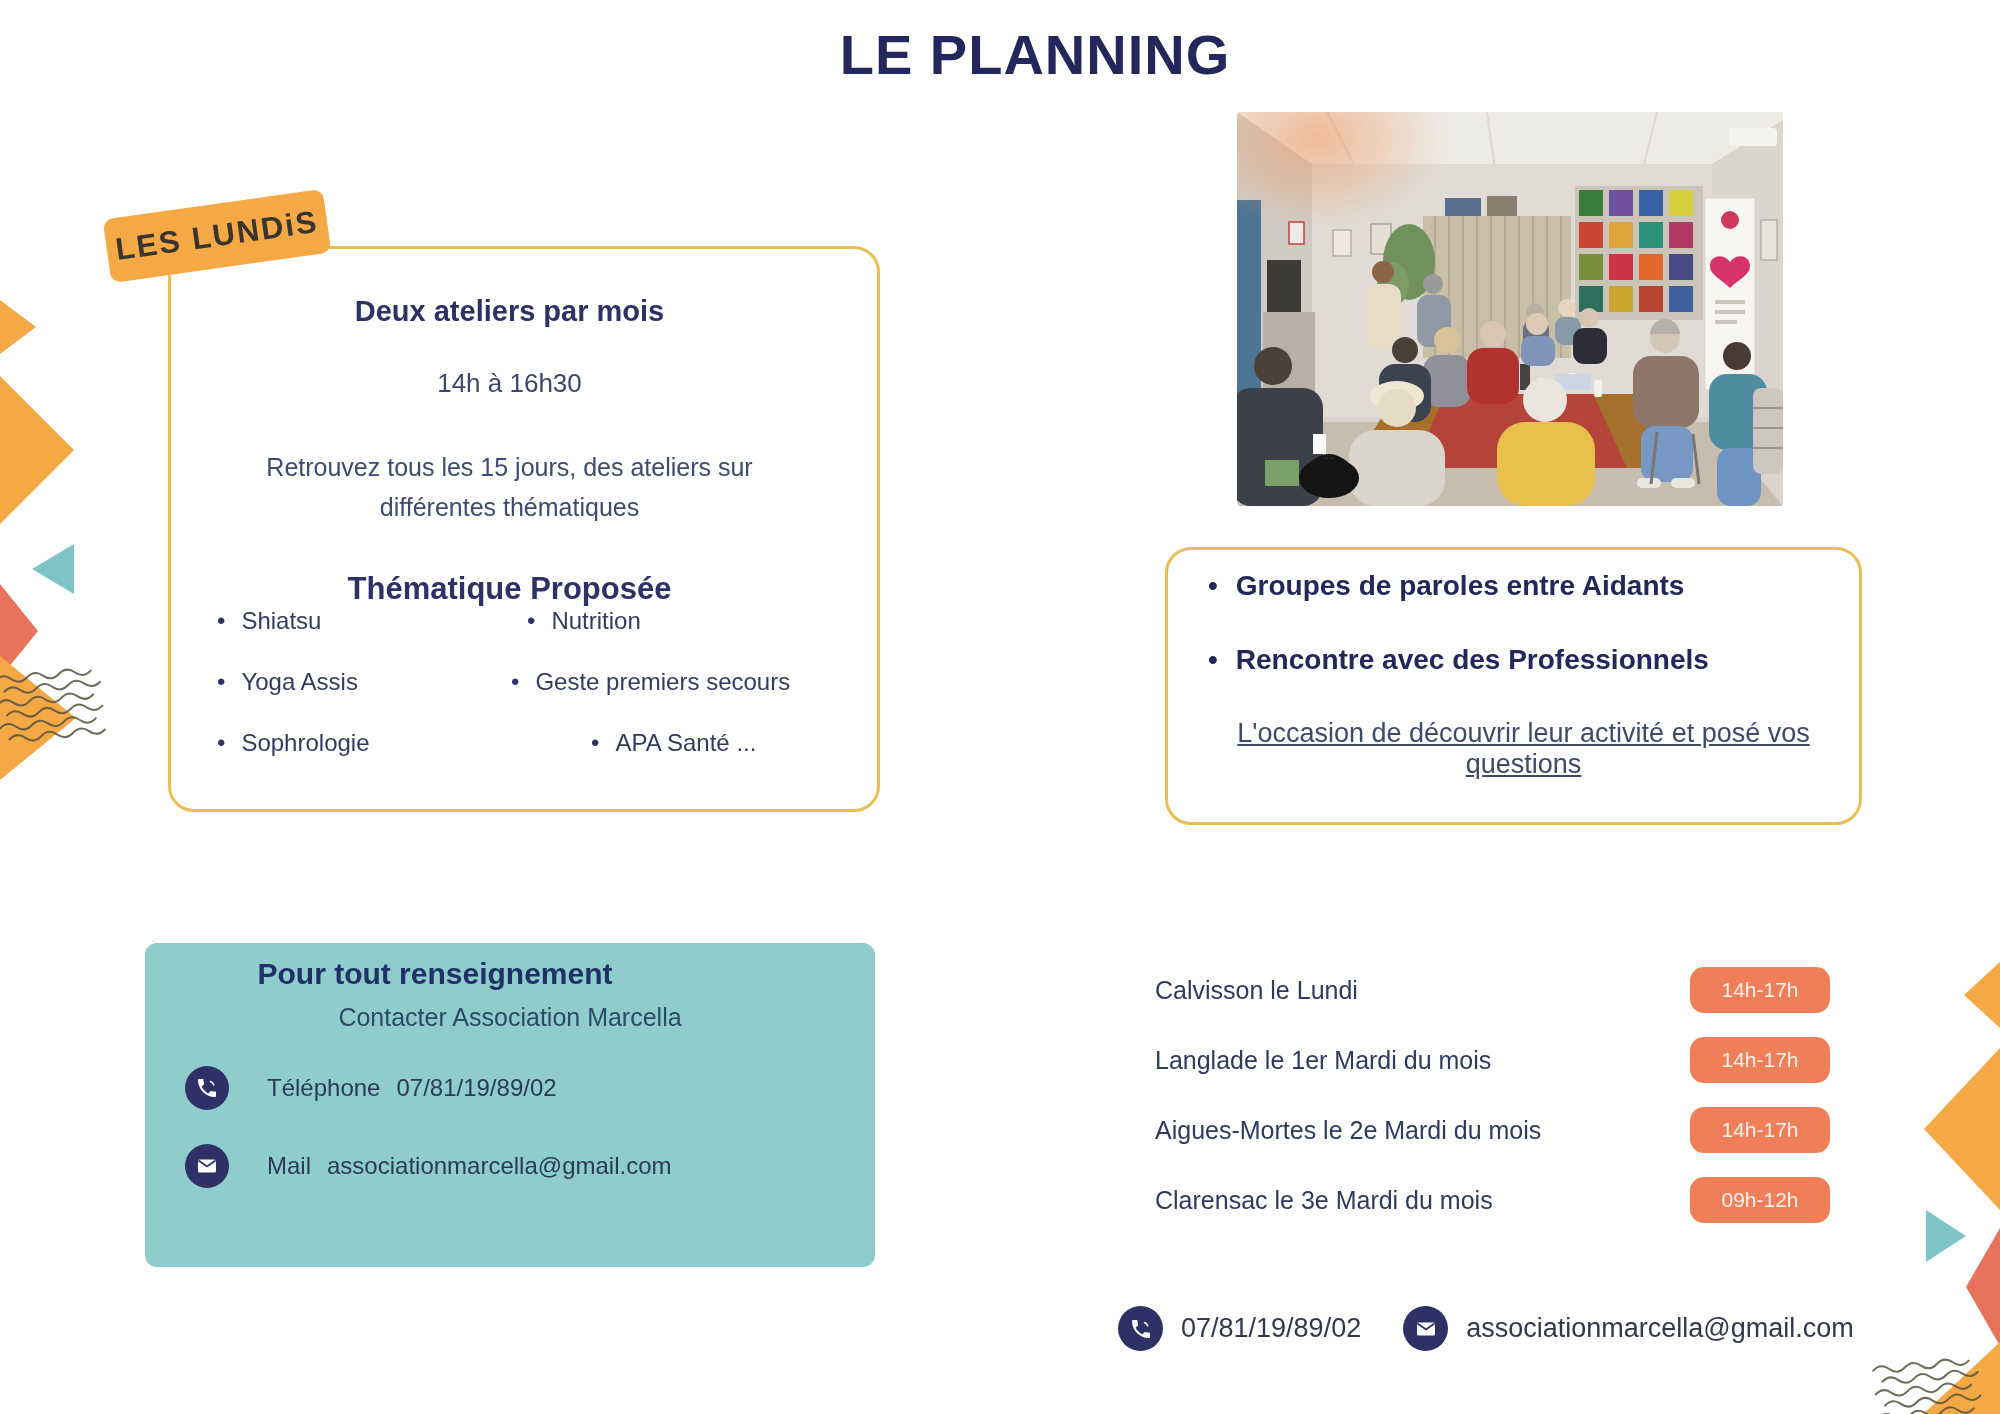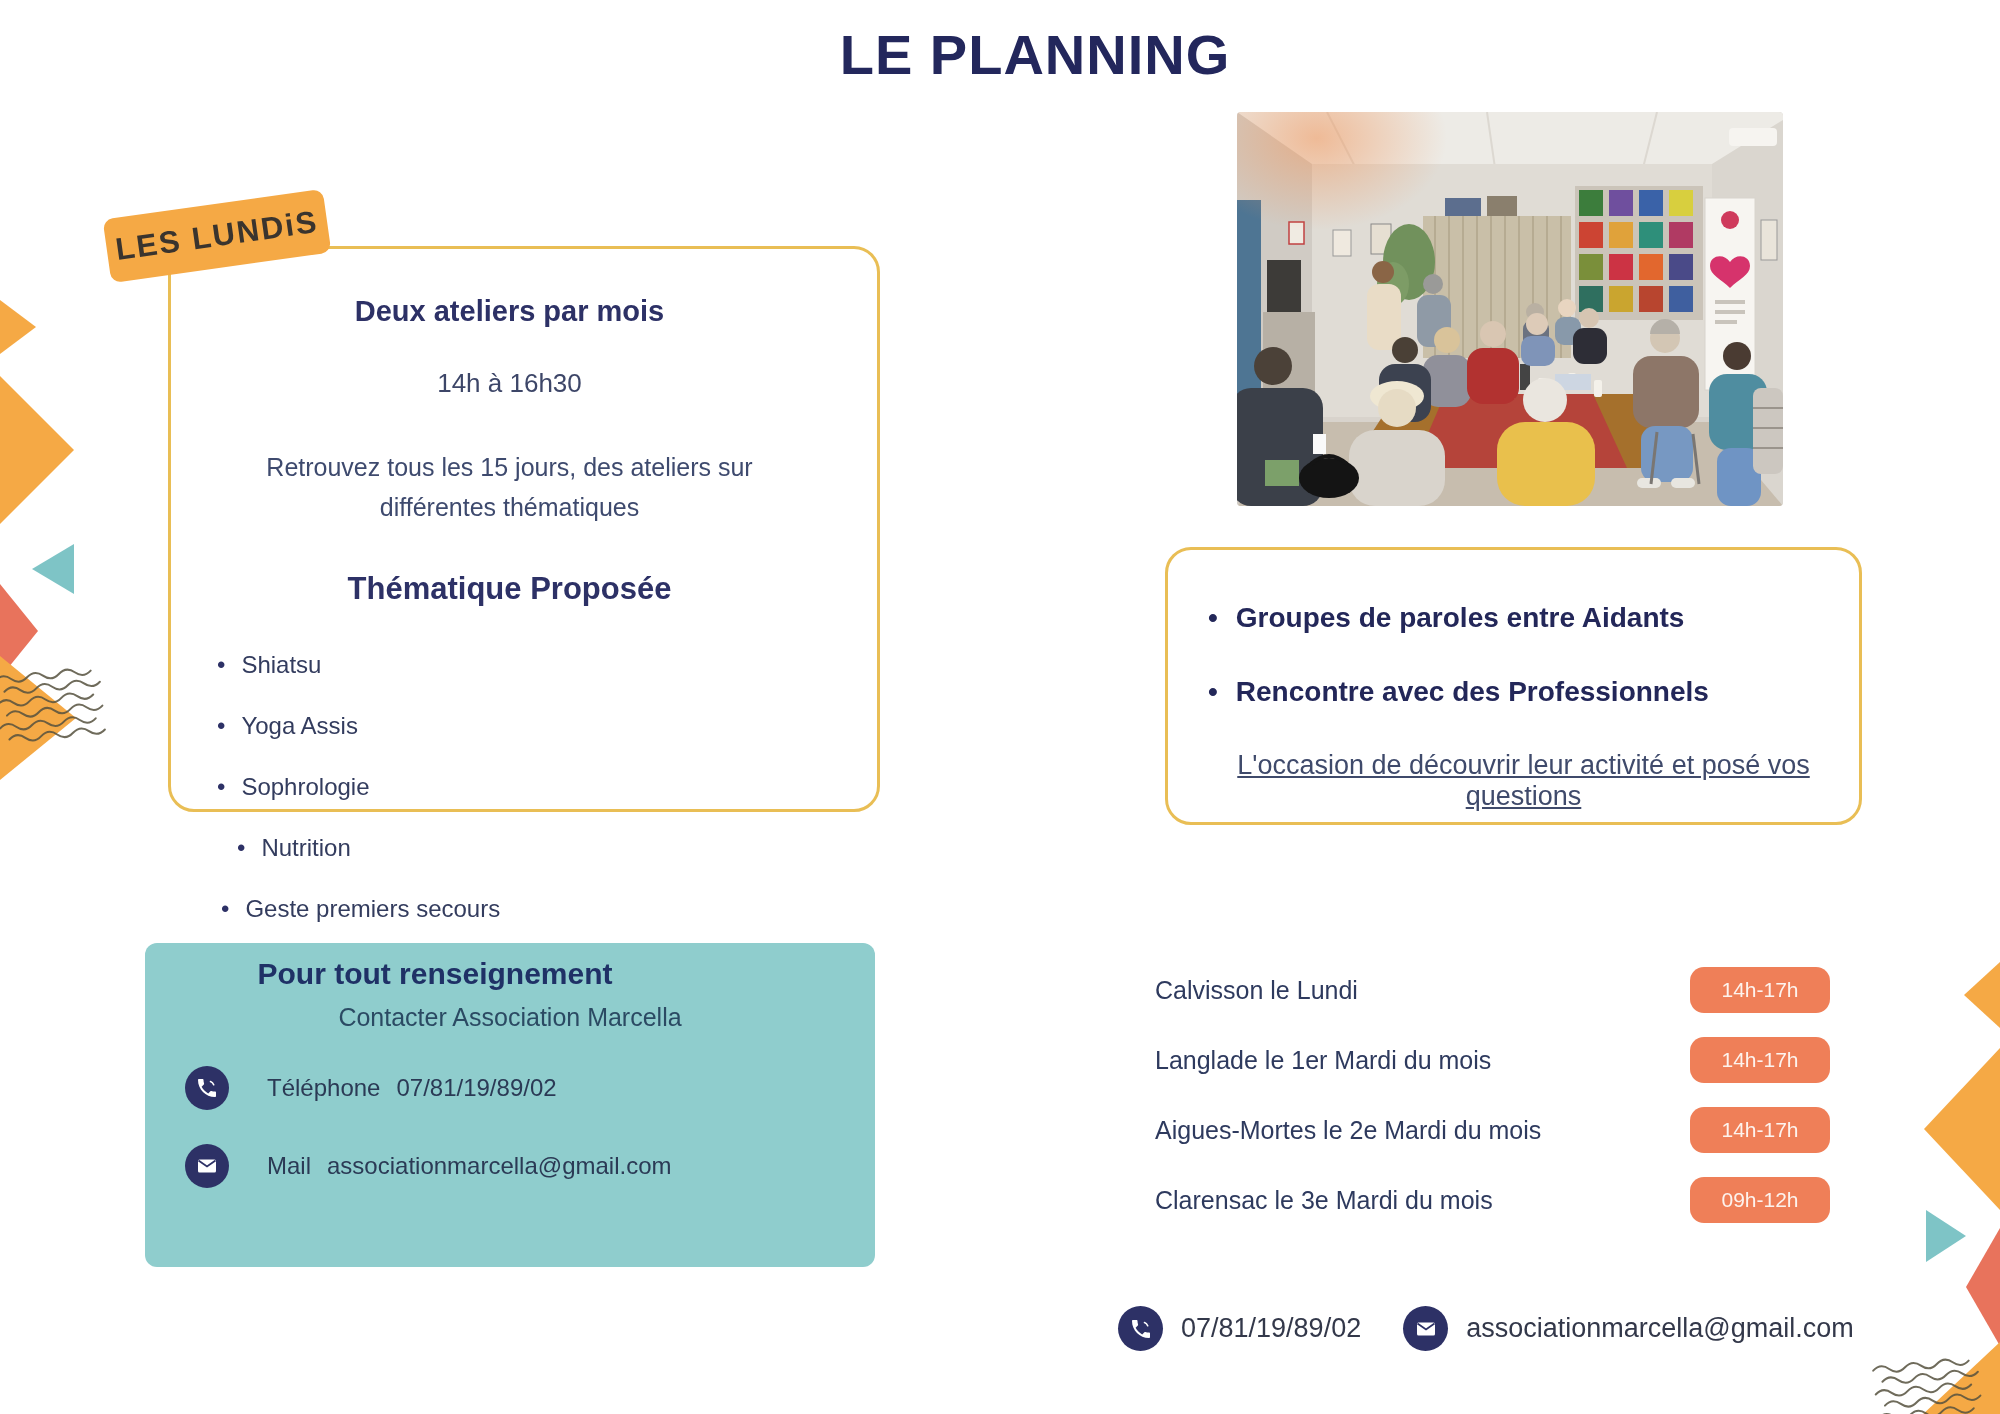--- a/index.html
+++ b/index.html
@@ -27,21 +27,21 @@
   .lundis-tag{
     position:absolute;left:106px;top:204px;width:222px;height:64px;
     background:#f5a945;border-radius:10px;transform:rotate(-8deg);
     display:flex;align-items:center;justify-content:center;
     font-size:31px;font-weight:800;letter-spacing:2px;color:#3a342e;z-index:3;
   }
   .lundis-heading{margin:0;text-align:center;font-size:29px;font-weight:800;color:#2d3166;padding-right:30px;}
   .lundis-time{margin-top:40px;text-align:center;font-size:26px;color:#3d4668;padding-right:30px;}
   .lundis-desc{margin-top:48px;text-align:center;font-size:25px;line-height:40px;color:#3e4a6e;padding-right:30px;}
   .lundis-sub{margin:44px 30px 0 0;text-align:center;font-size:31px;font-weight:800;color:#2d3166;}
-  .themes{display:flex;margin-top:44px;flex-direction:column;}
+  .themes{display:flex;}
   .themes ul{list-style:none;margin:0;padding:0;font-size:24px;color:#333c5e;}
   .themes li{margin-bottom:33px;white-space:nowrap;}
   .themes li::before{content:"•";margin-right:16px;color:#2d3166;}
   .themes .col1{width:290px;}
   .themes .col2{flex:1;}
   .themes .col2 li:nth-child(1){margin-left:20px;}
   .themes .col2 li:nth-child(2){margin-left:4px;margin-top:4px;}
   .themes .col2 li:nth-child(3){margin-left:84px;margin-top:8px;}
   
   .contact-box{
@@ -56,21 +56,21 @@
     display:flex;align-items:center;justify-content:center;flex:0 0 auto;
   }
   .icon-circle svg{width:24px;height:24px;}
   .contact-row .txt{margin-left:38px;font-size:24px;color:#2b3a55;}
   .contact-row .txt .val{margin-left:16px;}
   
   .photo{position:absolute;left:1237px;top:112px;width:546px;height:394px;border-radius:4px;}
   .groups-box{
     position:absolute;left:1165px;top:547px;width:697px;height:278px;
     border:3px solid #e9be55;border-radius:26px;background:#fff;box-sizing:border-box;
-    padding:52px 20px 0 40px;
+    padding:20px 20px 0 40px;
   }
   .groups-box ul{list-style:none;margin:0;padding:0;}
   .groups-box li{font-size:28px;font-weight:700;color:#232759;margin-bottom:42px;}
   .groups-box li::before{content:"•";margin-right:18px;}
   .groups-note{margin-top:0;text-align:center;font-size:27px;color:#3f4a6b;text-decoration:underline;}
   .perm-badge{
     position:absolute;left:1198px;top:866px;width:607px;height:60px;
     background:#ef7f58;border-radius:12px;display:flex;align-items:center;justify-content:center;
     color:#fff;font-size:33px;white-space:nowrap;
   }

